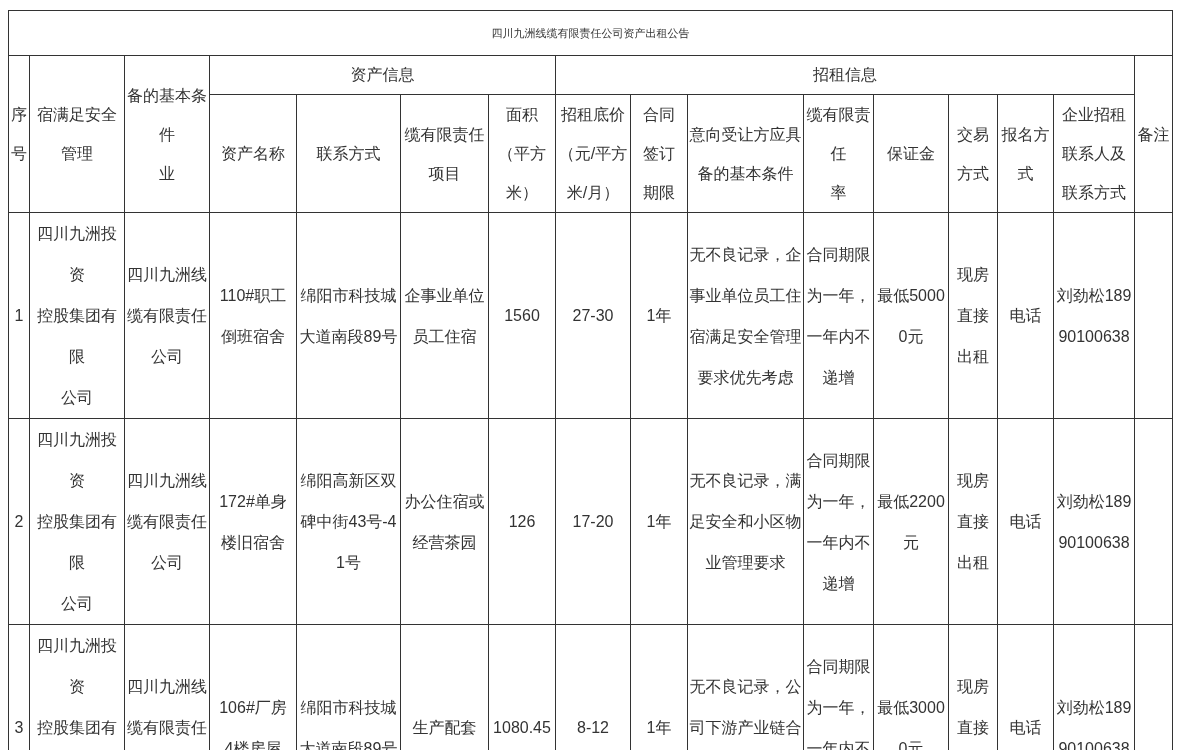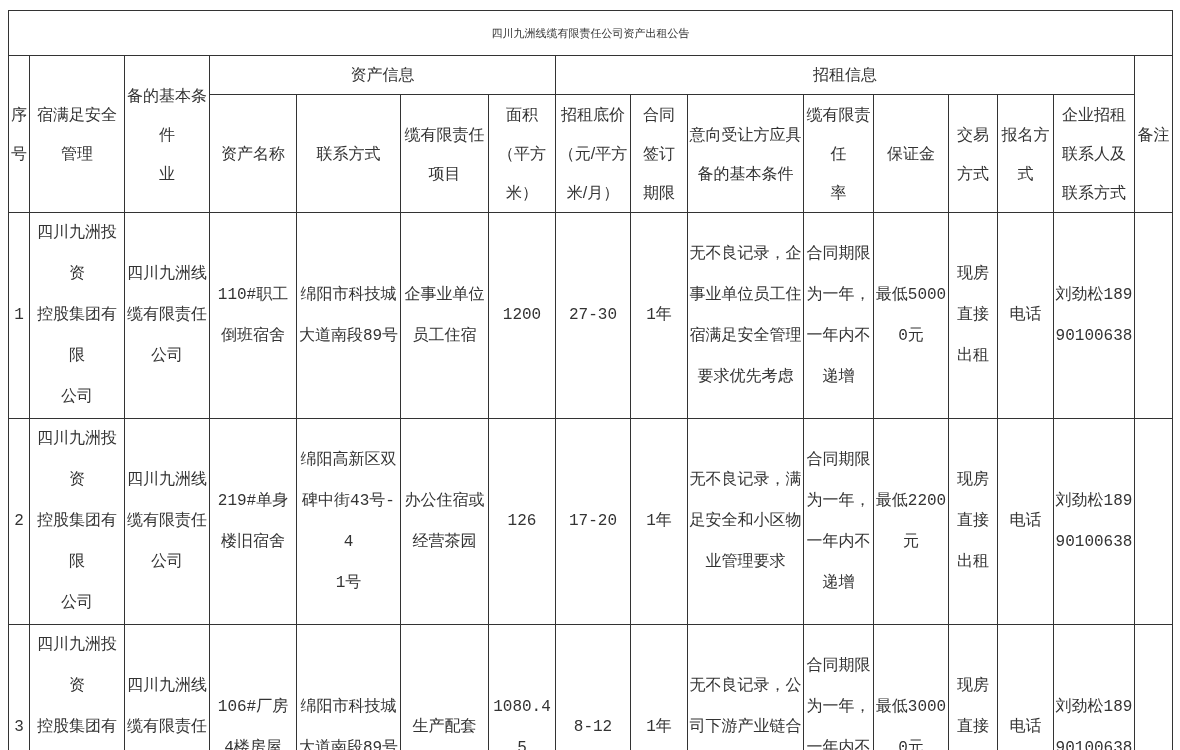--- a/index.html
+++ b/index.html
@@ -26,21 +26,21 @@
     white-space: pre-line;
     word-break: break-all;
     overflow: hidden;
   }
   tr.r-title  { height: 45px; }
   tr.r-title td { font-size: 11px; white-space: nowrap; margin-left: 16px; }
   tr.r-group  { height: 39px; }
   tr.r-sub    { height: 116px; }
   tr.r-sub td, td.rowspan-head { line-height: 39px; text-align: center; }
   tr.r-data   { height: 163px; }
-  tr.r-data td { line-height: 41px; font-family: Liberation Mono, monospace; }
+  tr.r-data td { line-height: 41px; }
 </style>
 </head>
 <body>
 
 <table class="rental">
   <colgroup>
     <col style="width:21px">
       <col style="width:95px">
       <col style="width:85px">
     <col style="width:87px">
@@ -109,21 +109,21 @@
 公司</td>
     <td>四川九洲线
 缆有限责任
 公司</td>
     <td>110#职工
 倒班宿舍</td>
     <td>绵阳市科技城
 大道南段89号</td>
     <td>企事业单位
 员工住宿</td>
-    <td>1200</td>
+    <td>1560</td>
     <td>27-30</td>
     <td>1年</td>
     <td>无不良记录，企
 事业单位员工住
 宿满足安全管理
 要求优先考虑</td>
     <td>合同期限
 为一年，
 一年内不
 递增</td>
@@ -139,21 +139,21 @@
   </tr>
 
   <tr class="r-data">
     <td>2</td>
     <td>四川九洲投资
 控股集团有限
 公司</td>
     <td>四川九洲线
 缆有限责任
 公司</td>
-    <td>219#单身
+    <td>172#单身
 楼旧宿舍</td>
     <td>绵阳高新区双
 碑中街43号-4
 1号</td>
     <td>办公住宿或
 经营茶园</td>
     <td>126</td>
     <td>17-20</td>
     <td>1年</td>
     <td>无不良记录，满

